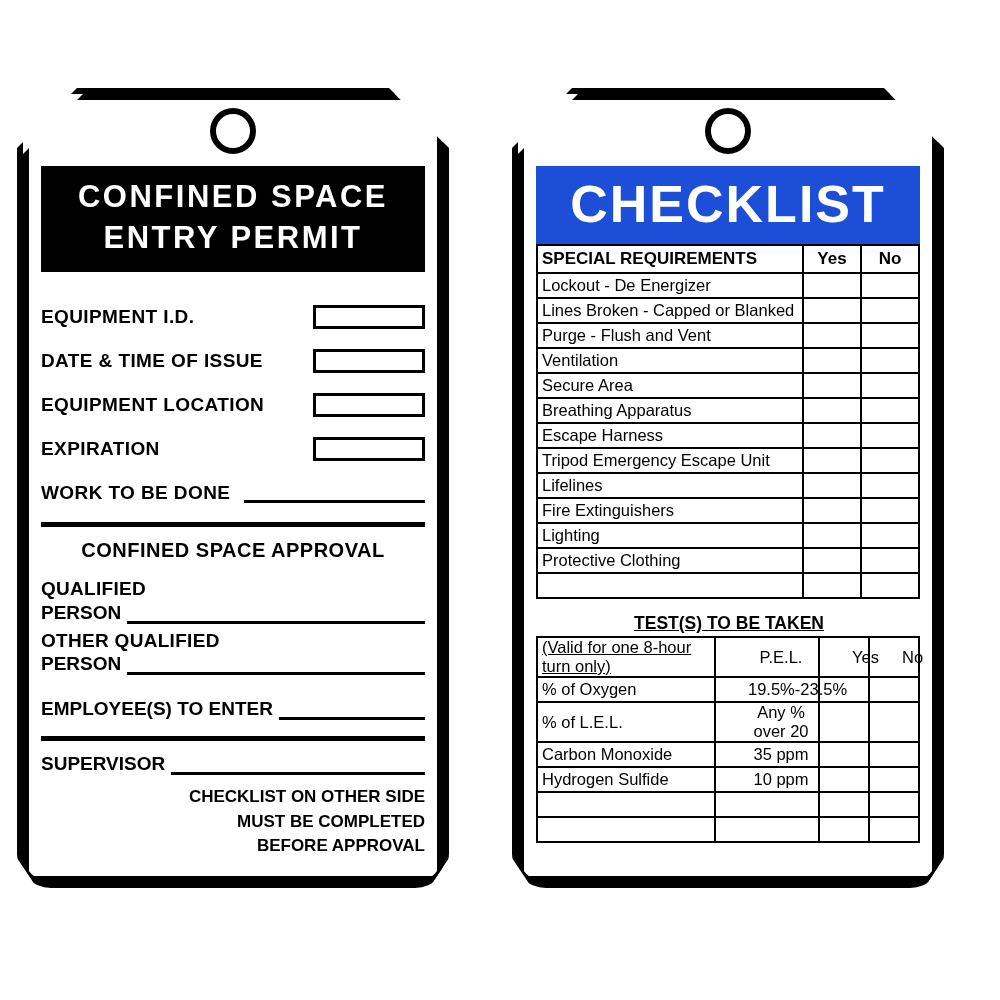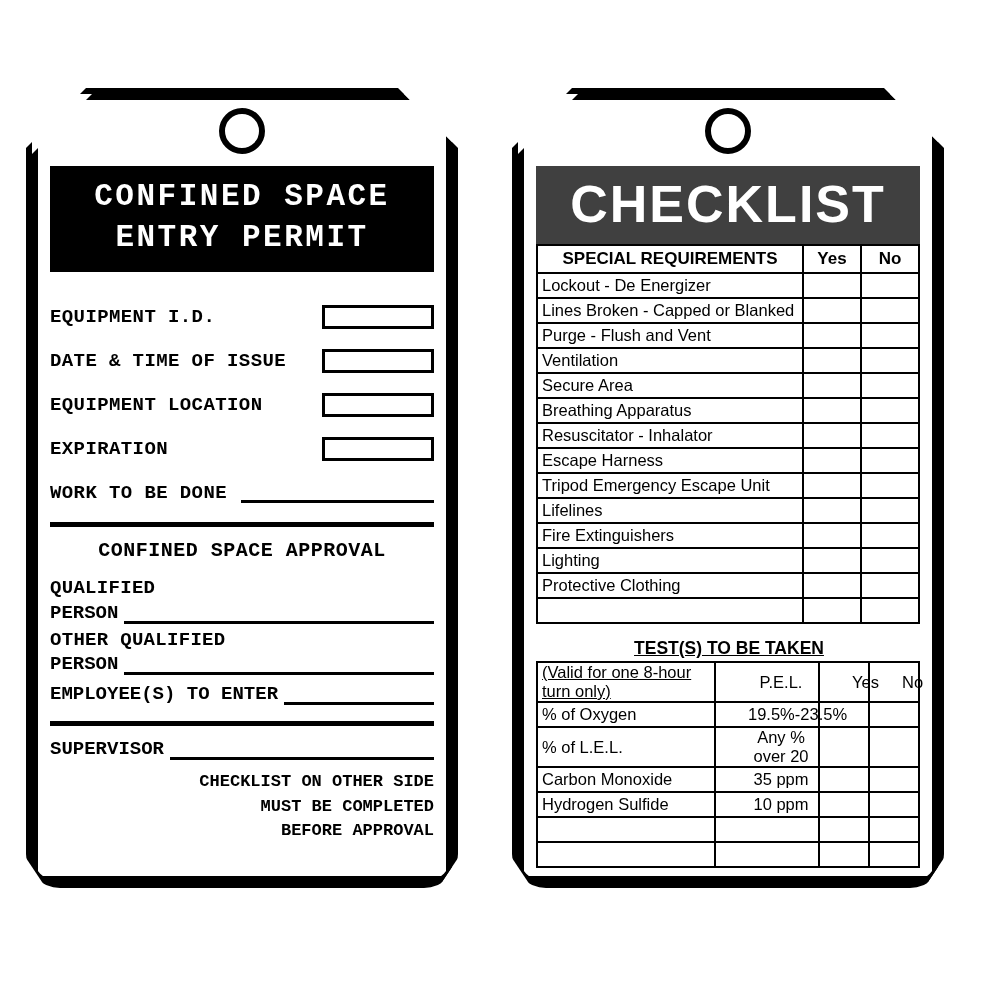--- a/index.html
+++ b/index.html
@@ -49,21 +49,21 @@
       0px 60px,
       60px 0px,
       372px 0px,
       432px 60px,
       432px 770px,
       412px 800px,
       20px 800px,
       0px 770px
     );
   }
-  #tag-left { left: 26px; font-family: Liberation Mono, monospace; }
+  #tag-left { left: 17px; }
   #tag-right { left: 512px; }
 
   .hole {
     position: absolute;
     left: 50%;
     transform: translateX(-50%);
     top: 14px;
     width: 46px;
     height: 46px;
     border: 6px solid #000;
@@ -163,21 +163,21 @@
   .footnote {
     text-align: right;
     font-size: 17px;
     font-weight: bold;
     line-height: 1.45;
     margin-top: 10px;
   }
 
   
   .checklist-title {
-    background: #404040;
+    background: #1d4ed8;
     color: #fff;
     text-align: center;
     font-size: 52px;
     font-weight: bold;
     letter-spacing: 2px;
     padding: 12px 0 14px 0;
     line-height: 1;
   }
 
   table.req {
@@ -192,21 +192,20 @@
     font-weight: normal;
     height: 25px;
     padding: 0 4px;
     text-align: left;
     box-sizing: border-box;
   }
   table.req th {
     font-weight: bold;
     font-size: 17px;
     height: 28px;
-    text-align: center;
   }
   table.req th.ctr, table.req td.ctr { text-align: center; }
   .col-yn { width: 58px; }
 
   .tests-head {
     font-size: 17.5px;
     font-weight: bold;
     text-decoration: underline;
     margin: 14px 0 2px 2px;
     text-align: center;
@@ -285,21 +284,21 @@
       </div>
 
       <div class="approval-row">
         <div class="approval-label">OTHER QUALIFIED</div>
         <div class="approval-line">
           <span class="txt">PERSON</span>
           <span class="rule"></span>
         </div>
       </div>
 
-      <div class="approval-row" style="margin-top:8px;">
+      <div class="approval-row" style="margin-top:23px;">
         <div class="approval-line">
           <span class="txt">EMPLOYEE(S) TO ENTER</span>
           <span class="rule"></span>
         </div>
       </div>
 
       <div class="thick-rule" style="margin-top:16px;"></div>
 
       <div class="approval-row" style="margin-top:12px;">
         <div class="approval-line">
@@ -352,25 +351,20 @@
               <td class="col-yn"></td>
               <td class="col-yn"></td>
             </tr>
         <tr>
               <td>Secure Area</td>
               <td class="col-yn"></td>
               <td class="col-yn"></td>
             </tr>
         <tr>
               <td>Breathing Apparatus</td>
-              <td class="col-yn"></td>
-              <td class="col-yn"></td>
-            </tr>
-        <tr>
-              <td>Resuscitator - Inhalator</td>
               <td class="col-yn"></td>
               <td class="col-yn"></td>
             </tr>
         <tr>
               <td>Escape Harness</td>
               <td class="col-yn"></td>
               <td class="col-yn"></td>
             </tr>
         <tr>
               <td>Tripod Emergency Escape Unit</td>

